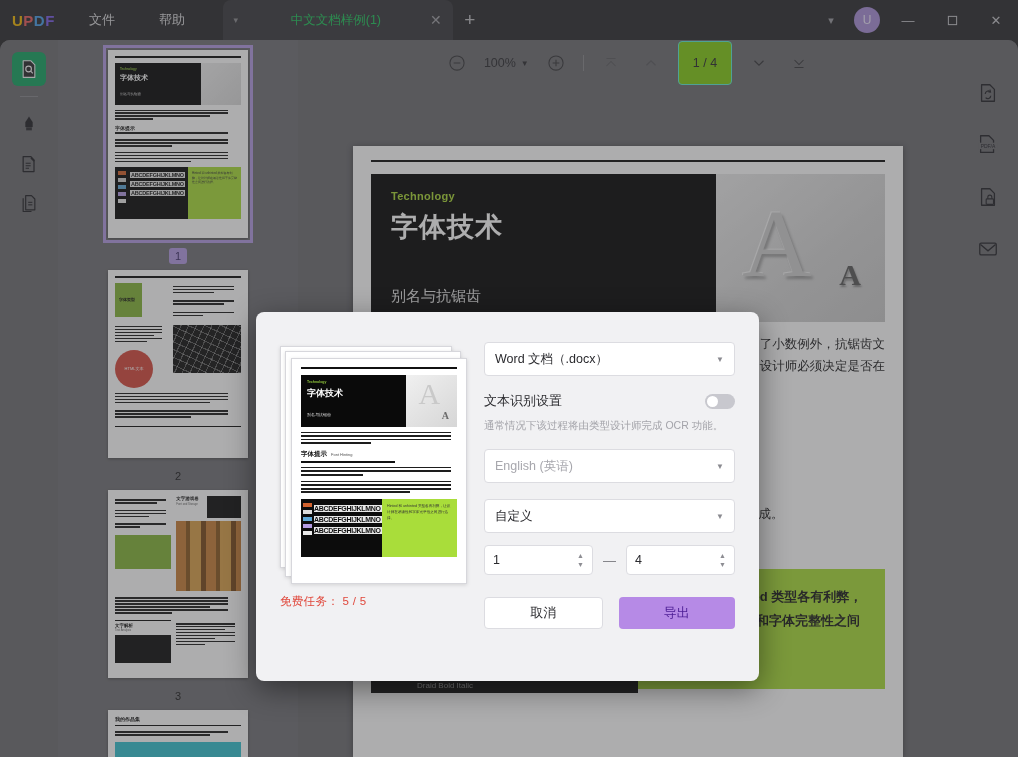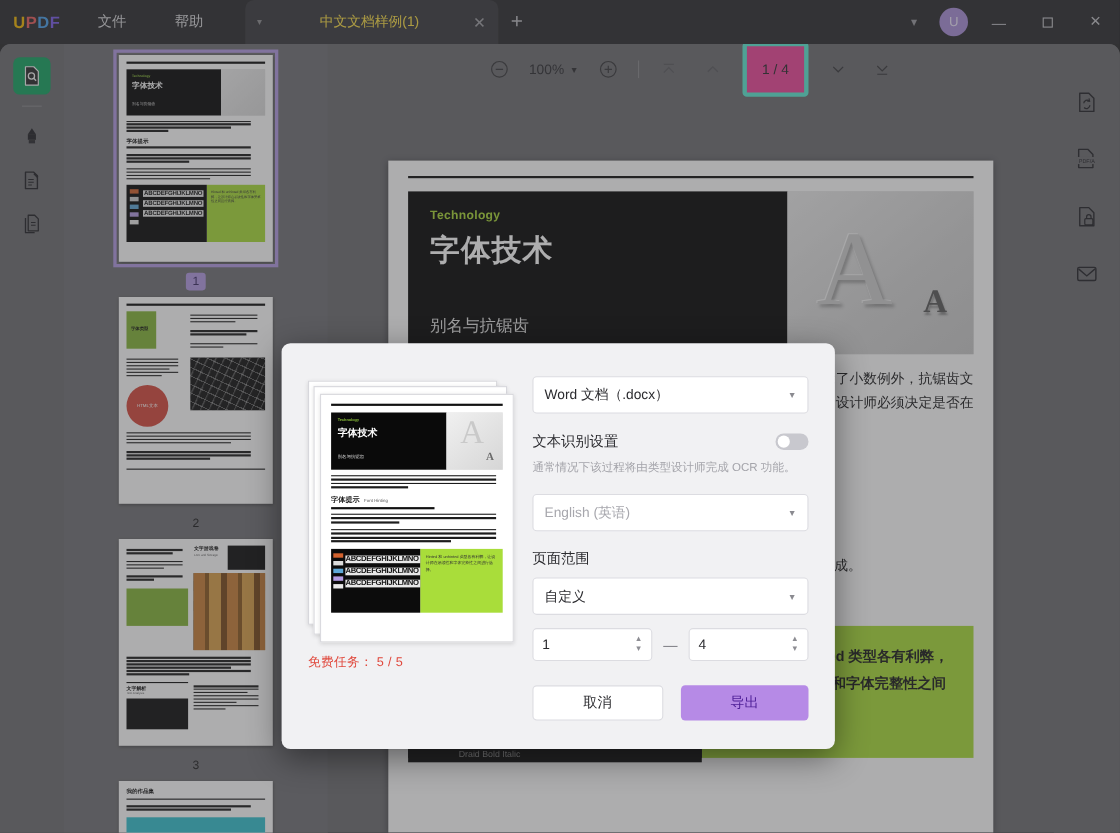--- a/index.html
+++ b/index.html
@@ -31,21 +31,21 @@
   .tabstrip { display:flex; align-items:center; margin-left:28px; }
   .tab {
     position:relative; display:flex; align-items:center;
     height:40px; background:#3c3c40; border-radius:8px 8px 0 0;
     padding:0 4px 0 0; min-width:230px;
   }
   .tab-caret {
     width:26px; text-align:center; color:#8d8d92; font-size:9px;
   }
   .tab-title {
-    flex:1; color:#fde047; font-size:12.5px; text-align:center;
+    flex:1; color:#22c55e; font-size:12.5px; text-align:center;
     white-space:nowrap; overflow:hidden; text-overflow:ellipsis;
   }
   .tab-close {
     width:26px; text-align:center; color:#a0a0a6; font-size:14px; cursor:pointer;
   }
   .tab-new {
     width:34px; text-align:center; color:#bdbdc2; font-size:19px;
     cursor:pointer; font-weight:300;
   }
 
@@ -151,22 +151,22 @@
     display:flex; align-items:center; justify-content:center; gap:14px;
   }
   .tb-ic {
     width:26px; height:26px; display:flex; align-items:center; justify-content:center;
     color:#3a3a3d; cursor:pointer; border-radius:4px;
   }
   .tb-ic.dim { color:#5d5d61; }
   .zoomval { color:#2f2f33; font-size:12.5px; display:flex; align-items:center; gap:5px; cursor:pointer; }
   .tb-divider { width:1px; height:16px; background:#8a8a8e; }
   .pagebox {
-    border:4px solid #5eead4; border-radius:4px; padding:14px 14px;
-    color:#2b2b2e; font-size:12.5px; background:#ec4899; cursor:text;
+    border:1px solid #5eead4; border-radius:4px; padding:14px 14px;
+    color:#2b2b2e; font-size:12.5px; background:#84cc16; cursor:text;
   }
 
   
   .docwrap {
     position:absolute; left:298px; top:46px; right:60px; bottom:0;
     overflow:hidden; display:flex; justify-content:center;
   }
   .docpage {
     width:550px; background:#fff; margin-top:60px; padding:14px 18px;
     box-shadow:0 1px 6px rgba(0,0,0,.4);
@@ -744,21 +744,20 @@
 
       <div class="sp"></div>
 
       <div class="select muted">
         <span>English (英语)</span>
         <span class="caret-dn">▼</span>
       </div>
 
       <div class="sp"></div>
 
-      <div class="fieldlabel">页面范围</div>
       <div class="select">
         <span>自定义</span>
         <span class="caret-dn">▼</span>
       </div>
 
       <div class="rangerow">
         <div class="spinner">
           <span>1</span>
           <span class="sp-arrows">
               <span>▲</span>

